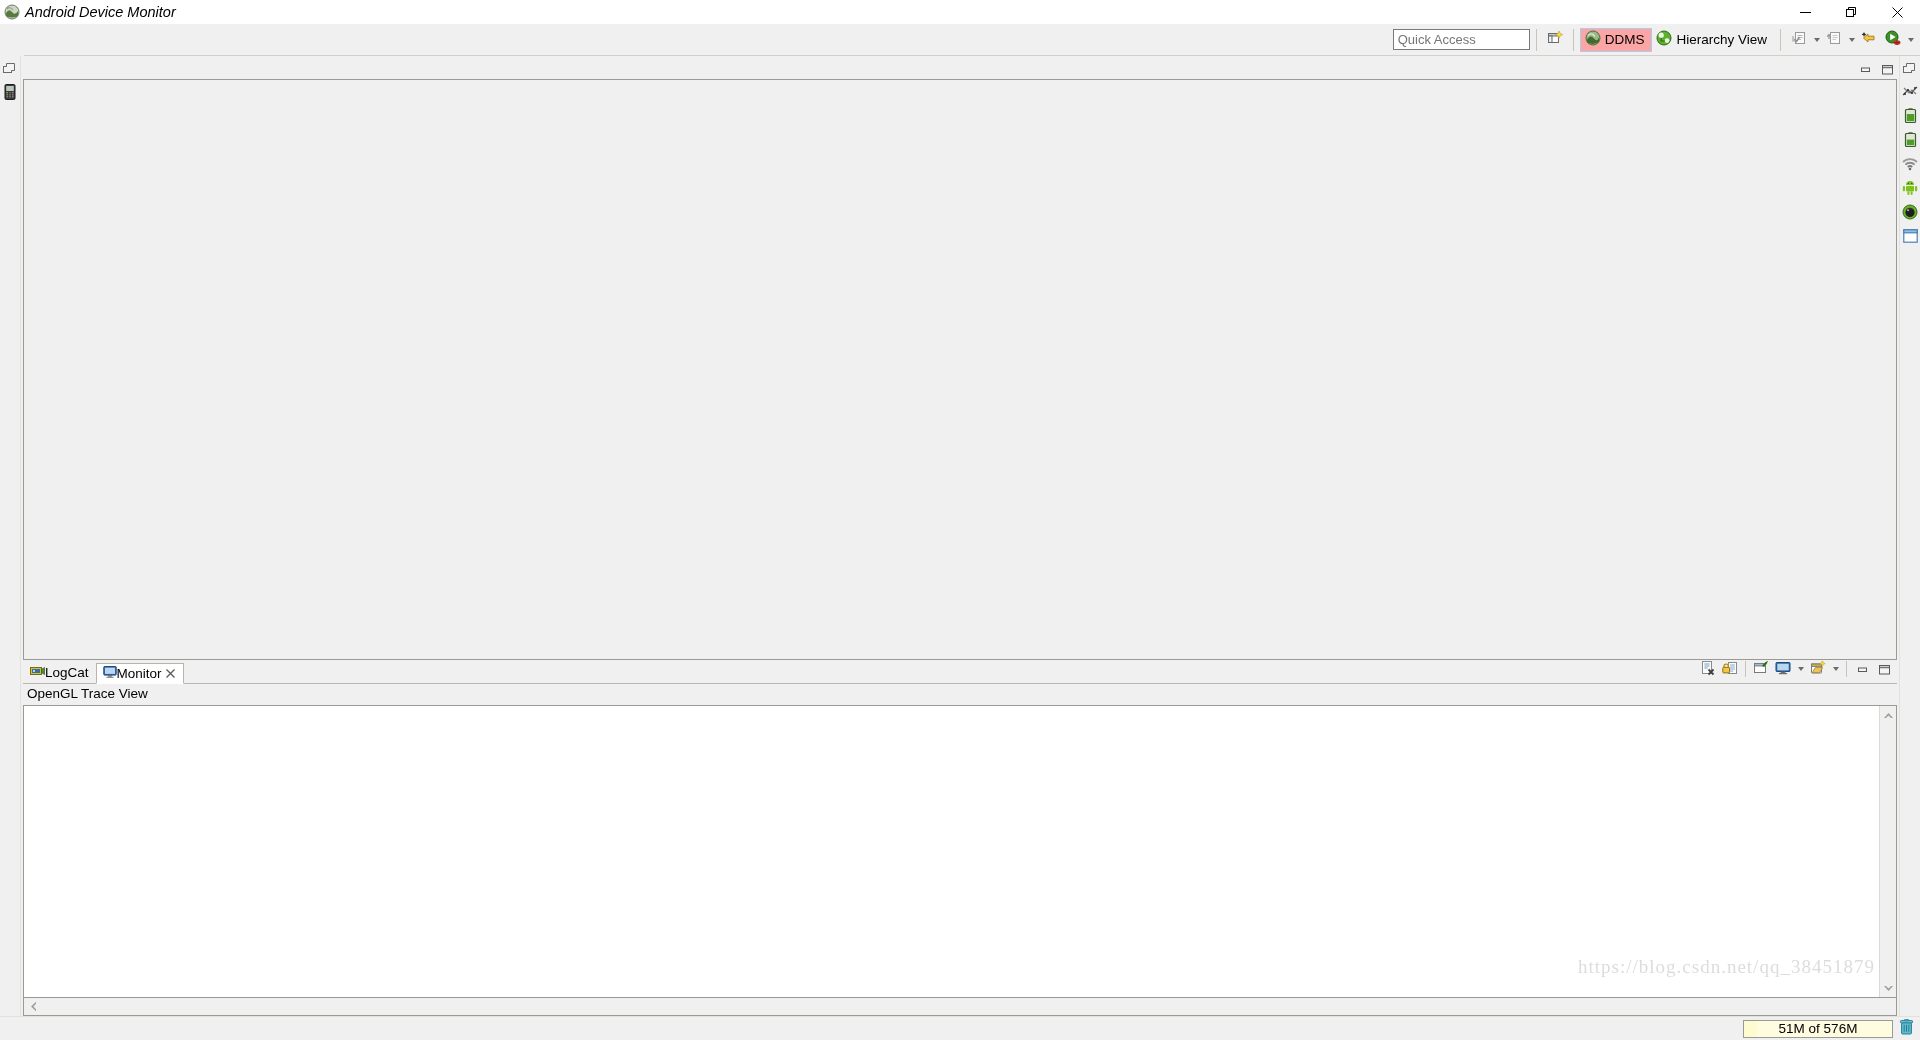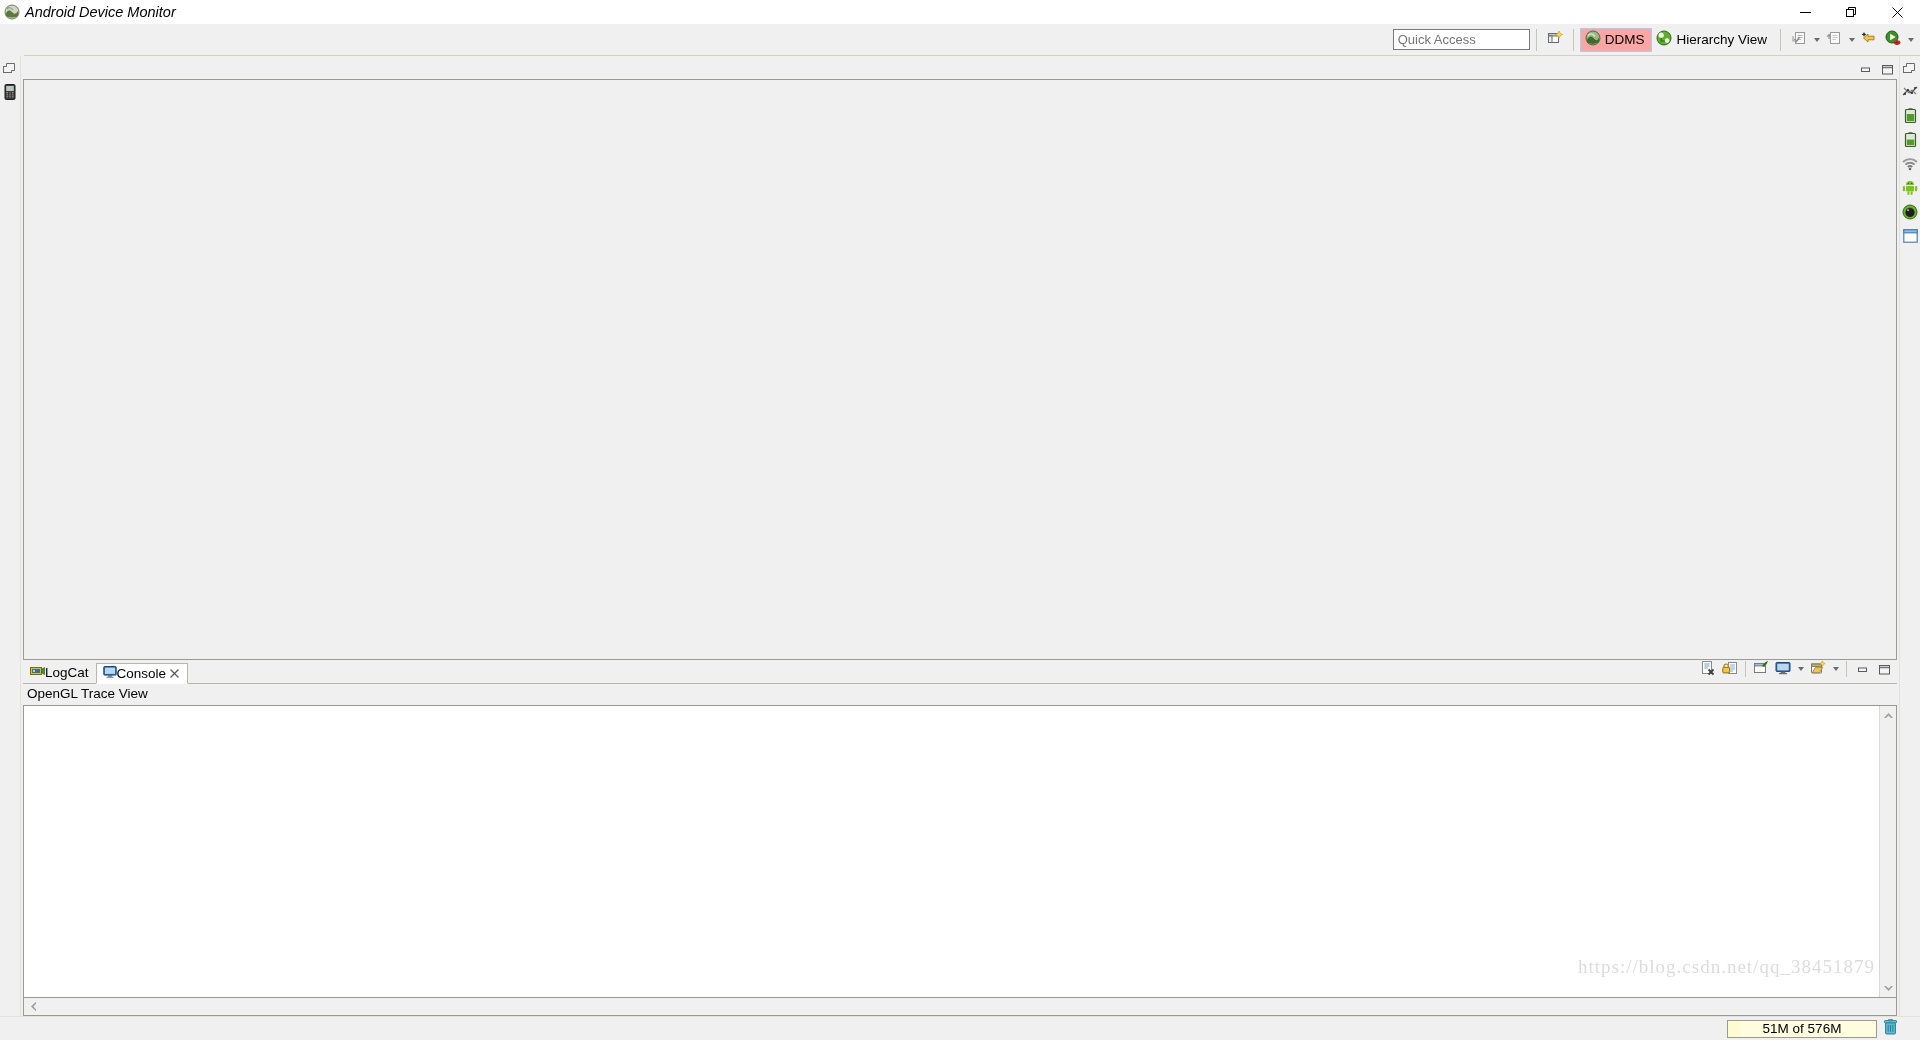--- a/index.html
+++ b/index.html
@@ -101,21 +101,21 @@
     display: flex; flex-direction: column; justify-content: space-between; align-items: center; padding: 2px 0;
   }
   .sb-arrow { width: 15px; height: 15px; display: flex; align-items: center; justify-content: center; }
   .hscroll-row { height: 18px; flex: 0 0 18px; display: flex; align-items: center; background: #f0f0f0; border: 1px solid #9a9a94; border-top: none; }
   .hscroll-arrow { width: 17px; height: 16px; display: flex; align-items: center; justify-content: center; }
   .chev { fill: #9e9e9e; }
 
   
   .statusbar {
     height: 24px; flex: 0 0 24px; background: #f0f0f0; display: flex; align-items: center;
-    justify-content: flex-end; padding-right: 20px; gap: 4px; position: relative; border-top: 1px solid #e4e1dc;
+    justify-content: flex-end; padding-right: 4px; gap: 4px; position: relative; border-top: 1px solid #e4e1dc;
   }
   .heap-widget { display: flex; align-items: center; height: 20px; }
   .heap-bar {
     width: 150px; height: 18px; border: 1px solid #9a9a94; background: #fffce0;
     position: relative; font-size: 13px; color: #000;
   }
   .heap-fill { position: absolute; left: 0; top: 0; bottom: 0; width: 13%; background: #fefbd0; }
   .heap-text {
     position: absolute; inset: 0; display: flex; align-items: center; justify-content: center;
     font-size: 13.5px; white-space: nowrap;
@@ -321,21 +321,21 @@
 
           <div class="vtab active">
             <span>
               <svg width="14" height="14" viewBox="0 0 14 14">
                 <rect x="0.8" y="1.5" width="12.4" height="8.6" rx="0.8" fill="#2f6fb5" stroke="#1c4878"></rect>
                 <rect x="2" y="2.7" width="10" height="6.2" fill="#bcd6ef"></rect>
                 <rect x="5" y="10.1" width="4" height="1.6" fill="#6f6f6f"></rect>
                 <rect x="3.4" y="11.7" width="7.2" height="1.1" rx="0.5" fill="#6f6f6f"></rect>
               </svg>
             </span>
-            <span>Console</span>
+            <span>Monitor</span>
             <span class="tab-close">
               <svg width="11" height="11" viewBox="0 0 11 11">
                 <path d="M1.5 1.5 L9.5 9.5 M9.5 1.5 L1.5 9.5" stroke="#5a5a5a" stroke-width="1.3"></path>
               </svg>
             </span>
           </div>
 
           <div class="tab-tools">
             <div class="tt-btn">
               <span>

